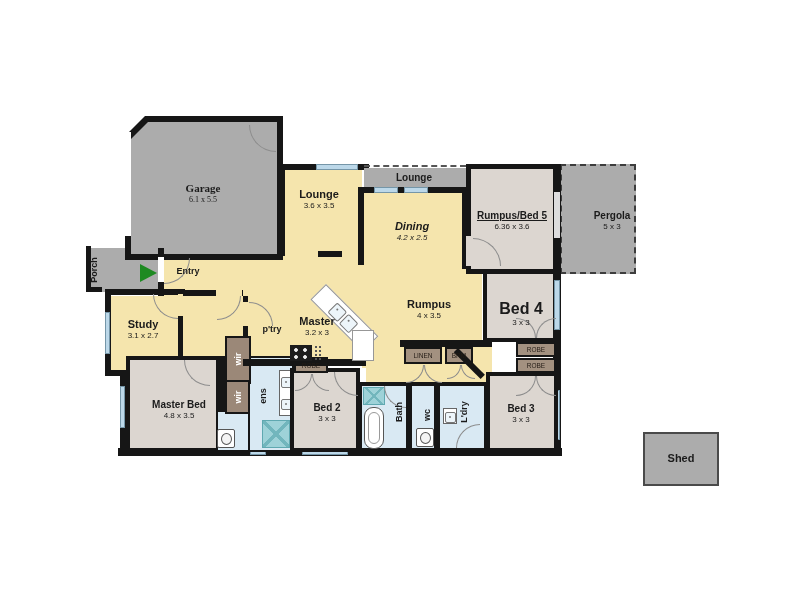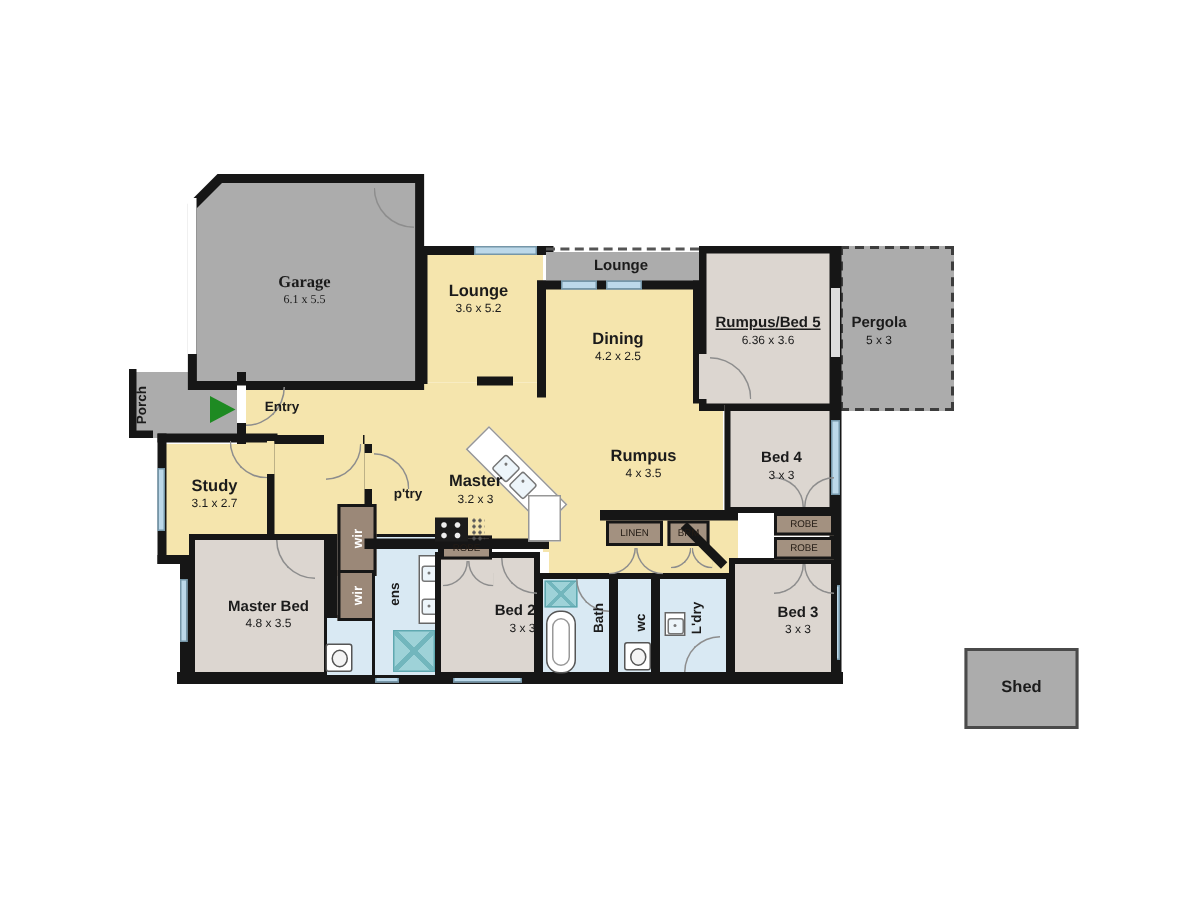--- a/index.html
+++ b/index.html
@@ -200,49 +200,49 @@
     <div class="nm">Garage</div>
     <div class="dm">6.1 x 5.5</div>
   </div>
 
   <div class="lbl sm" style="left:163px;top:266px;width:50px;">
     <div class="nm">Entry</div>
   </div>
 
   <div class="lbl" style="left:284px;top:188px;width:70px;">
     <div class="nm">Lounge</div>
-    <div class="dm">3.6 x 5.2</div>
+    <div class="dm">3.6 x 3.5</div>
   </div>
 
   <div class="lbl" style="left:384px;top:172px;width:60px;">
     <div class="nm" style="font-size:10px;">Lounge</div>
   </div>
 
-  <div class="lbl" style="left:377px;top:220px;width:70px;">
+  <div class="lbl" style="left:377px;top:220px;width:70px;font-style:italic;">
     <div class="nm">Dining</div>
     <div class="dm">4.2 x 2.5</div>
   </div>
 
   <div class="lbl" style="left:467px;top:210px;width:90px;">
     <div class="nm" style="font-size:10px;text-decoration:underline;">Rumpus/Bed 5</div>
     <div class="dm">6.36 x 3.6</div>
   </div>
 
-  <div class="lbl" style="left:551px;top:210px;width:70px;text-align:center;">
+  <div class="lbl" style="left:577px;top:210px;width:70px;text-align:center;">
     <div class="nm" style="font-size:10px;">Pergola</div>
     <div class="dm">5 x 3</div>
   </div>
 
   <div class="lbl" style="left:394px;top:298px;width:70px;">
     <div class="nm">Rumpus</div>
     <div class="dm">4 x 3.5</div>
   </div>
 
   <div class="lbl" style="left:491px;top:300px;width:60px;">
-    <div class="nm" style="font-size:10px;">Bed 4</div>
+    <div class="nm" style="font-size:16px;">Bed 4</div>
     <div class="dm">3 x 3</div>
   </div>
 
   <div class="lbl" style="left:113px;top:318px;width:60px;">
     <div class="nm">Study</div>
     <div class="dm">3.1 x 2.7</div>
   </div>
 
   <div class="lbl" style="left:282px;top:315px;width:70px;">
     <div class="nm">Master</div>
@@ -255,30 +255,30 @@
 
   <div class="lbl" style="left:134px;top:399px;width:90px;">
     <div class="nm" style="font-size:10px;">Master Bed</div>
     <div class="dm">4.8 x 3.5</div>
   </div>
 
   <div class="vlbl" style="left:218px;top:352px;width:40px;height:14px;color:#fff;">wir</div>
   <div class="vlbl" style="left:218px;top:390px;width:40px;height:14px;color:#fff;">wir</div>
   <div class="vlbl" style="left:243px;top:389px;width:40px;height:14px;">ens</div>
 
-  <div class="lbl" style="left:297px;top:402px;width:60px;text-align:right;">
+  <div class="lbl" style="left:297px;top:402px;width:60px;">
     <div class="nm" style="font-size:10px;">Bed 2</div>
     <div class="dm">3 x 3</div>
   </div>
 
   <div class="vlbl" style="left:379px;top:405px;width:40px;height:14px;">Bath</div>
   <div class="vlbl" style="left:407px;top:408px;width:40px;height:14px;">wc</div>
   <div class="vlbl" style="left:444px;top:405px;width:40px;height:14px;">L'dry</div>
 
-  <div class="lbl" style="left:491px;top:403px;width:60px;padding-left:11px;">
+  <div class="lbl" style="left:491px;top:403px;width:60px;">
     <div class="nm" style="font-size:10px;">Bed 3</div>
     <div class="dm">3 x 3</div>
   </div>
 
   <div class="boxlbl" style="left:404px;top:347px;width:38px;height:17px;">LINEN</div>
   <div class="boxlbl" style="left:445px;top:347px;width:28px;height:17px;">BRM</div>
   <div class="boxlbl" style="left:294px;top:357px;width:34px;height:16px;">ROBE</div>
   <div class="boxlbl" style="left:516px;top:342px;width:40px;height:15px;">ROBE</div>
   <div class="boxlbl" style="left:516px;top:358px;width:40px;height:15px;">ROBE</div>
 

